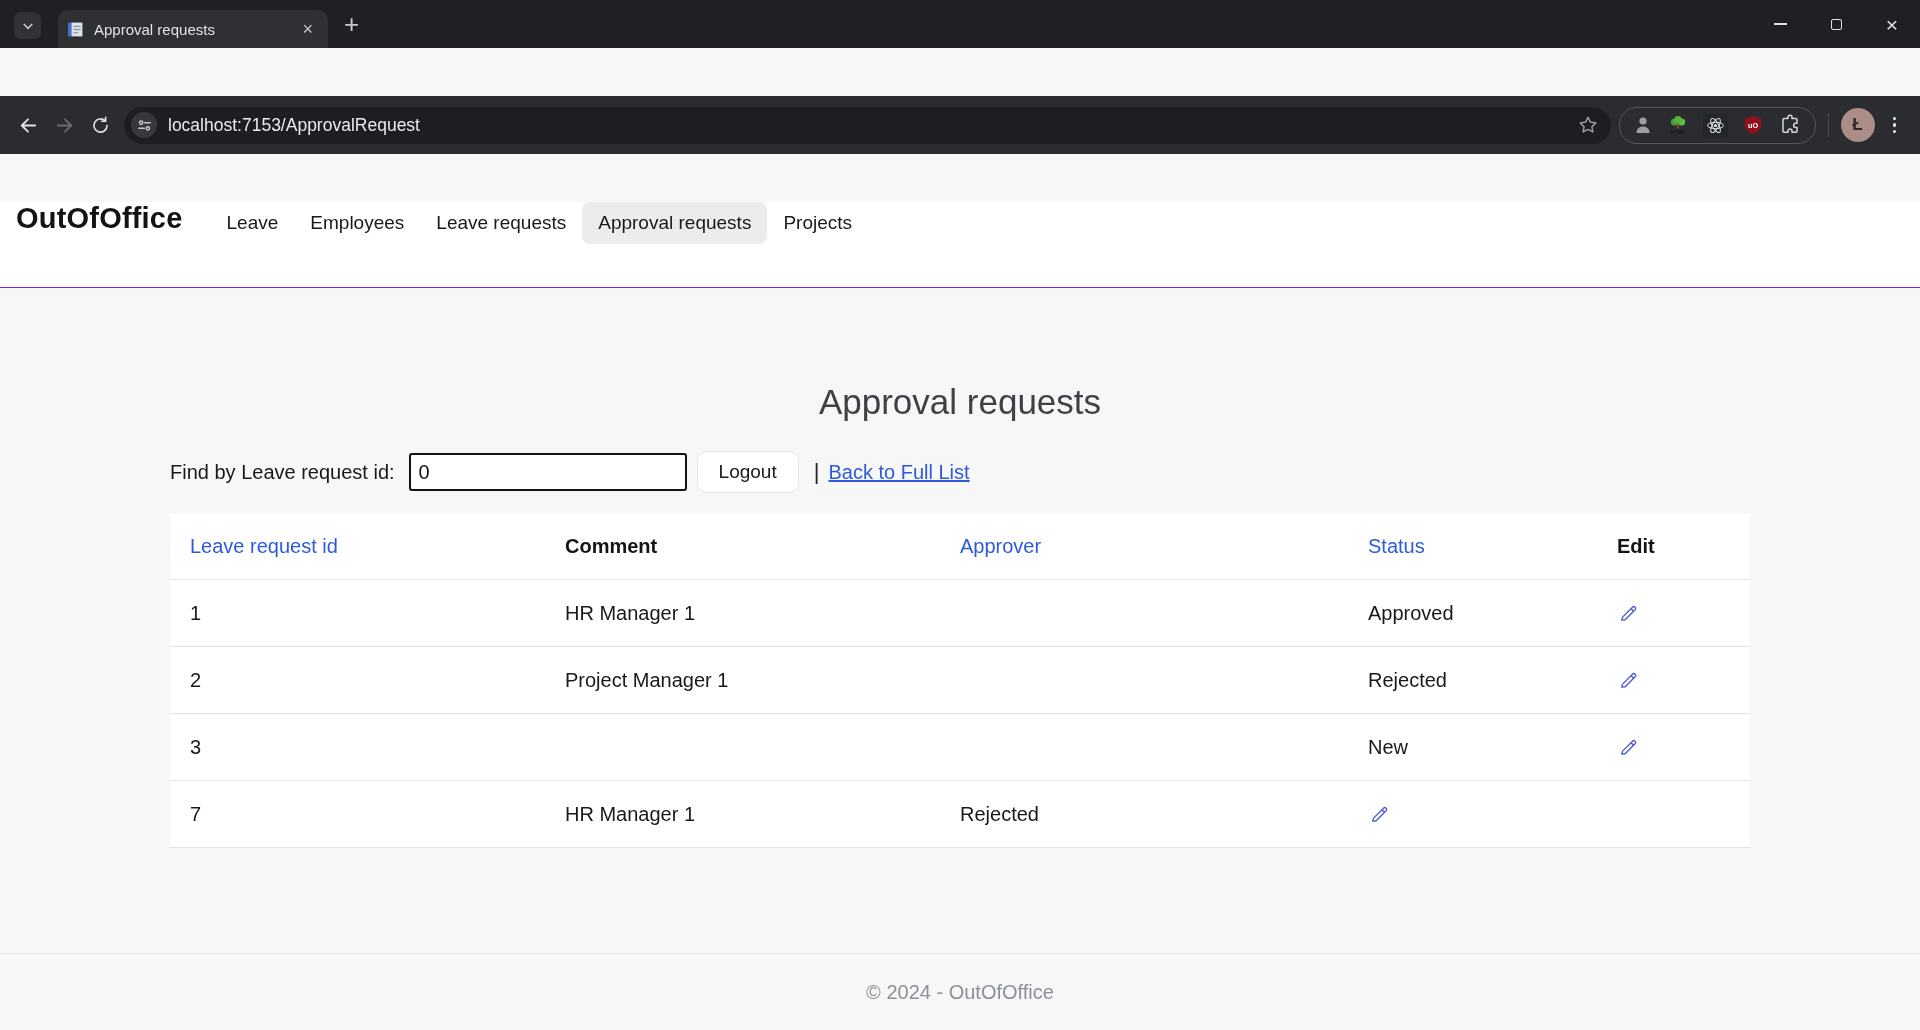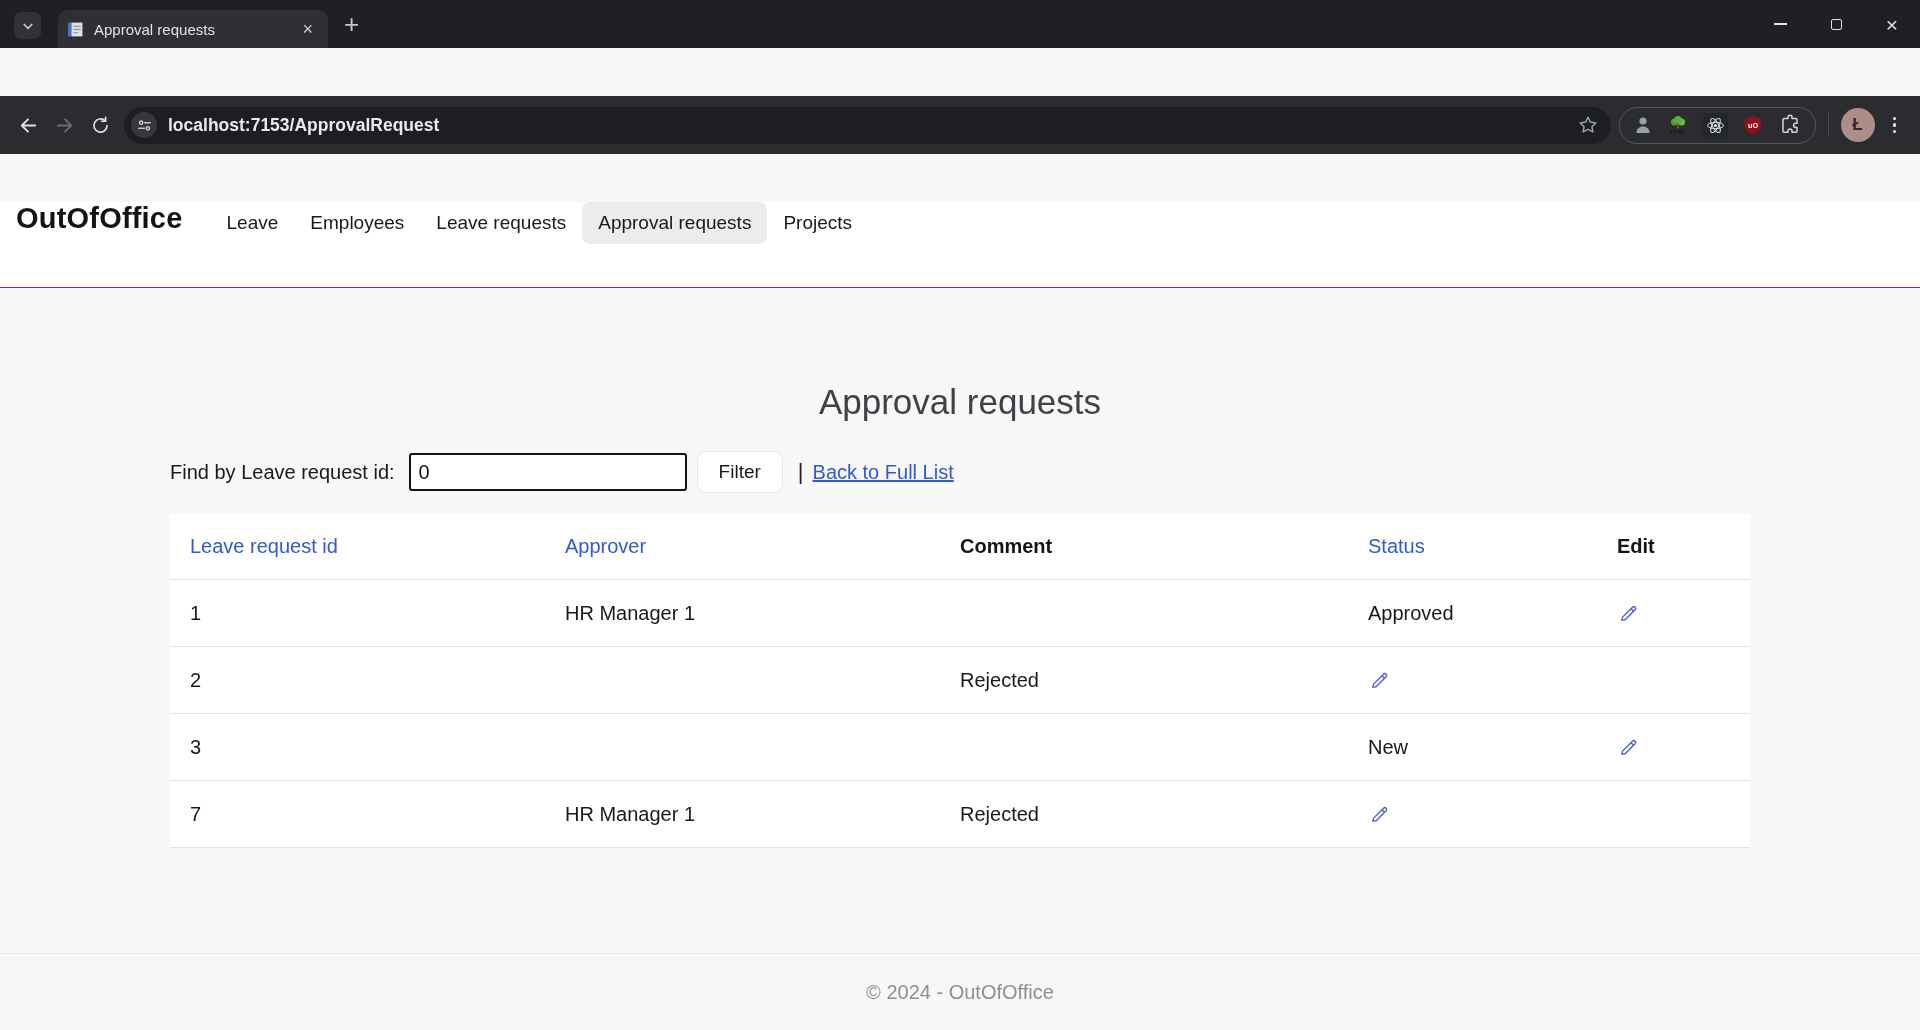--- a/index.html
+++ b/index.html
@@ -17,21 +17,21 @@
   .win-controls { position:absolute; right:0; top:0; height:48px; display:flex; }
   .win-btn { width:56px; height:48px; display:flex; align-items:center; justify-content:center; color:#dfe1e4; cursor:pointer; }
   .win-min-glyph { width:13px; height:1.5px; background:#dfe1e4; }
   .win-max-glyph { width:11px; height:11px; border:1.4px solid #dfe1e4; border-radius:2px; }
   .win-close-glyph { font-size:21px; line-height:1; }
 
   .toolbar { height:58px; background:#2b2c30; display:flex; align-items:center; padding:0 14px 0 10px; flex:0 0 auto; }
   .nav-ico { width:36px; height:36px; display:flex; align-items:center; justify-content:center; border-radius:50%; cursor:pointer; flex:0 0 auto; }
   .omnibox { flex:1 1 auto; height:37px; background:#1d1e21; border-radius:19px; margin:0 8px 0 6px; display:flex; align-items:center; padding:0 12px 0 7px; cursor:text; }
   .site-chip { width:26px; height:26px; border-radius:50%; background:#37383b; display:flex; align-items:center; justify-content:center; flex:0 0 auto; cursor:pointer; }
-  .url-text { color:#e8eaed; font-size:17.5px; margin-left:11px; flex:1 1 auto; white-space:nowrap;font-weight:bold; }
+  .url-text { color:#e8eaed; font-size:17.5px; margin-left:11px; flex:1 1 auto; white-space:nowrap; }
   .star-btn { display:flex; flex:0 0 auto; cursor:pointer; }
   .ext-cluster { display:flex; align-items:center; gap:14px; border:1px solid #55565a; border-radius:18px; height:37px; padding:0 13px; flex:0 0 auto; }
   .ext-ico { display:flex; cursor:pointer; }
   .tb-sep { width:1px; height:24px; background:#4a4b4f; margin:0 12px; flex:0 0 auto; }
   .avatar { width:34px; height:34px; border-radius:50%; background:#ad8d87; color:#352826; font-size:17px; font-weight:700; display:flex; align-items:center; justify-content:center; flex:0 0 auto; cursor:pointer; }
   .kebab { display:flex; flex-direction:column; gap:3px; padding:8px 10px; margin-left:8px; cursor:pointer; }
   .kebab i { width:3.5px; height:3.5px; border-radius:50%; background:#e8eaed; }
 
   
   .site-header { height:86px; background:#ffffff; border-bottom:1px solid #6d28d9; display:flex; align-items:flex-start; padding:0 24px 0 16px; flex:0 0 auto; }
@@ -201,30 +201,30 @@
       <div class="nav-link">Projects</div>
     </div>
   </div>
 
   <div class="page">
     <div class="page-title">Approval requests</div>
 
     <div class="filter-row">
       <span class="filter-label">Find by Leave request id:</span>
       <input class="filter-input" type="text" value="0" style="">
-      <button class="filter-btn">Filter</button>
+      <button class="filter-btn">Logout</button>
       <span class="pipe">|</span>
       <span class="back-link">Back to Full List</span>
     </div>
 
     <div class="grid-table">
       <div class="t-row t-head">
         <div class="t-cell"><span class="th-link">Leave request id</span></div>
+        <div class="t-cell"><span class="th-plain">Comment</span></div>
         <div class="t-cell"><span class="th-link">Approver</span></div>
-        <div class="t-cell"><span class="th-plain">Comment</span></div>
         <div class="t-cell"><span class="th-link">Status</span></div>
         <div class="t-cell"><span class="th-plain">Edit</span></div>
       </div>
 
       <div class="t-row t-body-row">
         <div class="t-cell">1</div>
         <div class="t-cell">HR Manager 1</div>
         <div class="t-cell"></div>
         <div class="t-cell">Approved</div>
         <div class="edit-cell">
@@ -232,20 +232,21 @@
               <svg width="23" height="23" viewBox="0 0 24 24" fill="none" stroke="#4d5bd0" stroke-width="1.4" stroke-linejoin="round">
                 <path d="M5 19l.8-3.2L16.2 5.4a1.9 1.9 0 0 1 2.7 2.7L8.5 18.5 5 19z"></path>
                 <path d="M14.6 7l2.7 2.7"></path>
               </svg>
             </span>
           </div>
       </div>
 
       <div class="t-row t-body-row">
         <div class="t-cell">2</div>
+        <div class="t-cell">Project Manager 1</div>
         <div class="t-cell"></div>
         <div class="t-cell">Rejected</div>
         <div class="edit-cell">
             <span class="pencil">
               <svg width="23" height="23" viewBox="0 0 24 24" fill="none" stroke="#4d5bd0" stroke-width="1.4" stroke-linejoin="round">
                 <path d="M5 19l.8-3.2L16.2 5.4a1.9 1.9 0 0 1 2.7 2.7L8.5 18.5 5 19z"></path>
                 <path d="M14.6 7l2.7 2.7"></path>
               </svg>
             </span>
           </div>

